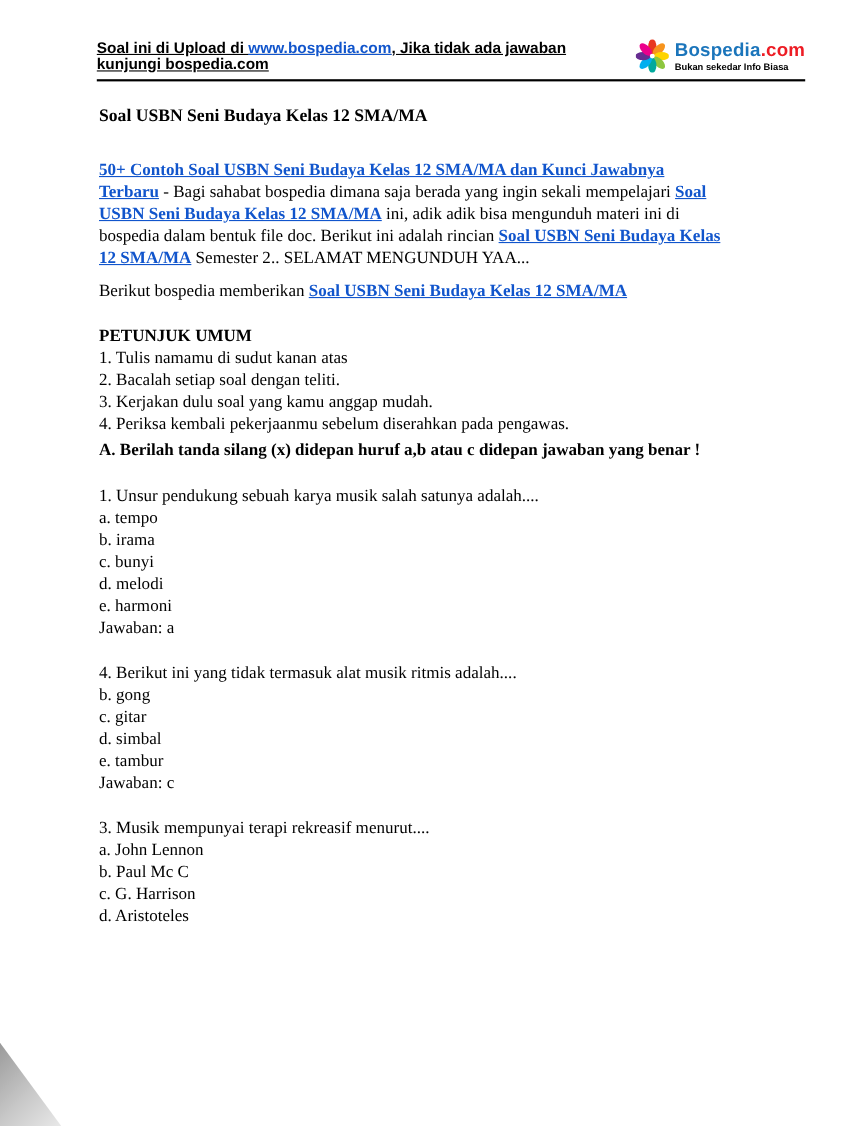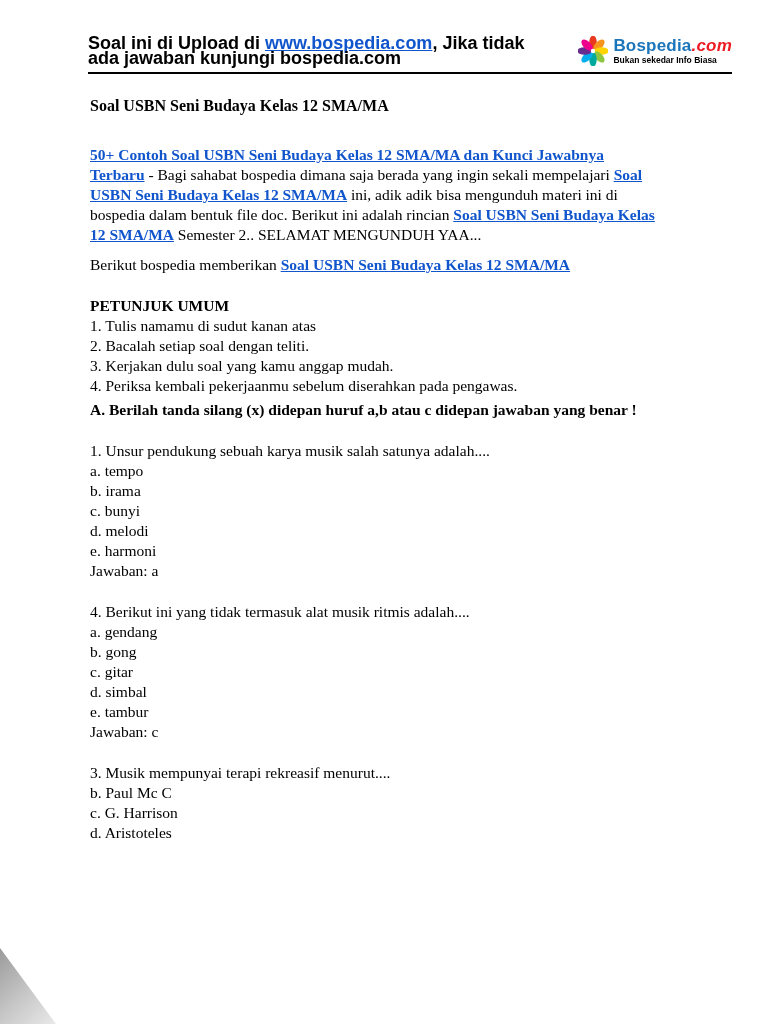--- a/index.html
+++ b/index.html
@@ -24,44 +24,45 @@
     padding-bottom: 6px;
   }
   .header-row {
     display: flex;
     justify-content: space-between;
     align-items: center;
   }
   .header-note {
     font-family: "Liberation Sans", sans-serif;
     font-weight: bold;
-    font-size: 18px;
+    font-size: 14px;
     line-height: 15px;
     max-width: 460px;
+    text-decoration: underline;
   }
   .header-note a {
     color: var(--link-blue, #1155cc);
     text-decoration: underline;
     cursor: pointer;
   }
   .logo {
     display: flex;
     align-items: center;
     gap: 5px;
   }
   .logo svg { display: block; }
   .brand-line {
     font-family: "Liberation Sans", sans-serif;
     font-weight: bold;
     font-size: 17px;
     line-height: 18px;
     letter-spacing: 0.2px;
   }
   .brand-blue { color: var(--brand-blue, #1b75bb); }
-  .brand-red  { color: var(--brand-red, #ed1c24); font-style: italic; }
+  .brand-red  { color: var(--brand-red, #ed1c24); }
   .tagline {
     font-family: "Liberation Sans", sans-serif;
     font-weight: bold;
     font-size: 8.5px;
     line-height: 10px;
     color: #000000;
   }
   
   .content {
     margin-left: 90px;
@@ -158,30 +159,30 @@
       <span class="line">a. tempo</span>
       <span class="line">b. irama</span>
       <span class="line">c. bunyi</span>
       <span class="line">d. melodi</span>
       <span class="line">e. harmoni</span>
       <span class="line">Jawaban: a</span>
     </div>
 
     <div class="question">
       <span class="line">4. Berikut ini yang tidak termasuk alat musik ritmis adalah....</span>
-      <span class="line">a. gendang</span>
       <span class="line">b. gong</span>
       <span class="line">c. gitar</span>
       <span class="line">d. simbal</span>
       <span class="line">e. tambur</span>
       <span class="line">Jawaban: c</span>
     </div>
 
     <div class="question">
       <span class="line">3. Musik mempunyai terapi rekreasif menurut....</span>
+      <span class="line">a. John Lennon</span>
       <span class="line">b. Paul Mc C</span>
       <span class="line">c. G. Harrison</span>
       <span class="line">d. Aristoteles</span>
     </div>
 
   </div>
 
   <div class="corner"></div>
 
 </div>

